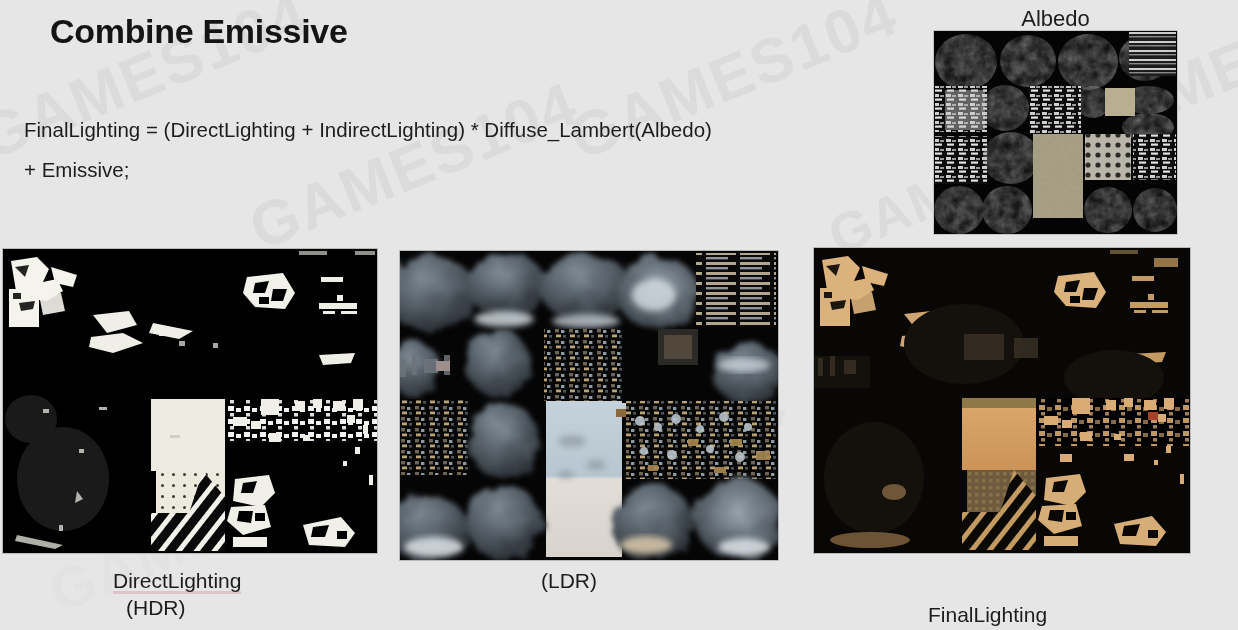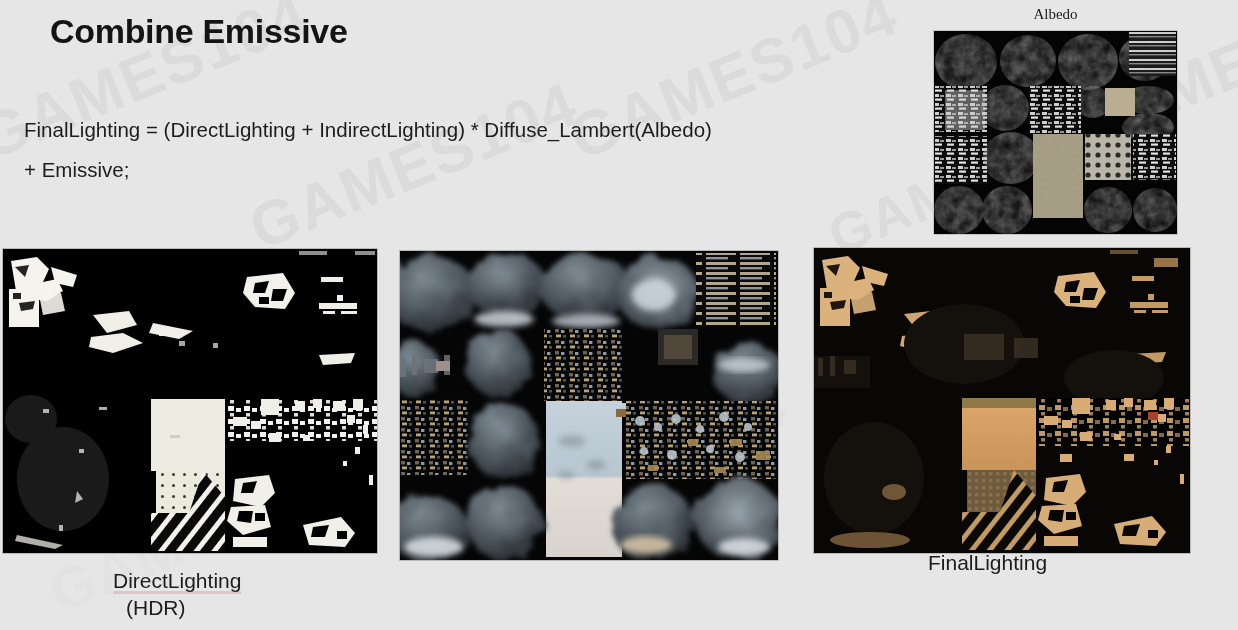--- a/index.html
+++ b/index.html
@@ -54,23 +54,22 @@
   }
 
   
   #albedo-panel{
     position:absolute;left:933px;top:30px;
     width:245px;height:205px;
     z-index:3;
   }
   #albedo-label{
     position:absolute;left:933px;top:6px;width:245px;
-    text-align:center;font-size:15px;color:#1d1d1d;
+    text-align:center;font-size:22px;color:#1d1d1d;
     z-index:3;
-    font-family:Liberation Serif, serif;
   }
 
   
   .shot{
     position:absolute;
     z-index:3;
     background:#000;
     box-shadow:0 0 0 1px #b9b9b9;
   }
   #direct-panel  {left:3px;   top:249px; width:374px; height:304px;}
@@ -86,21 +85,21 @@
     line-height:27px;
   }
   .caption .line1{
     display:inline-block;
     background:linear-gradient(to top, rgba(208,120,130,0.30) 0 3px, rgba(0,0,0,0) 3px 100%);
   }
   #direct-caption  {left:113px; top:567px;}
   #direct-caption .line2  {display:block;margin-left:13px;}
   #indirect-caption{left:541px; top:567px;}
   #indirect-caption .line2{display:block;text-align:right;padding-right:4px;}
-  #final-caption   {left:928px; top:549px;}
+  #final-caption   {left:928px; top:601px;}
 </style>
 </head>
 <body style="background: rgb(230, 230, 230);">
 
 <div id="watermark-layer">
   <div class="wm wm-a">GAMES104</div>
   <div class="wm wm-b">GAMES104</div>
   <div class="wm wm-c">GAMES104</div>
   <div class="wm wm-d">GAMES104</div>
   <div class="wm wm-e">GAMES104</div>
@@ -570,17 +569,18 @@
     </g>
   </svg>
 </div>
 
 <div class="caption" id="direct-caption">
   <span class="line1">DirectLighting</span>
   <span class="line2">(HDR)</span>
 </div>
 
 <div class="caption" id="indirect-caption">
+  <span class="line2">(LDR)</span>
 </div>
 
 <div class="caption" id="final-caption">
   <span>FinalLighting</span>
 </div>
 
 </body></html>

